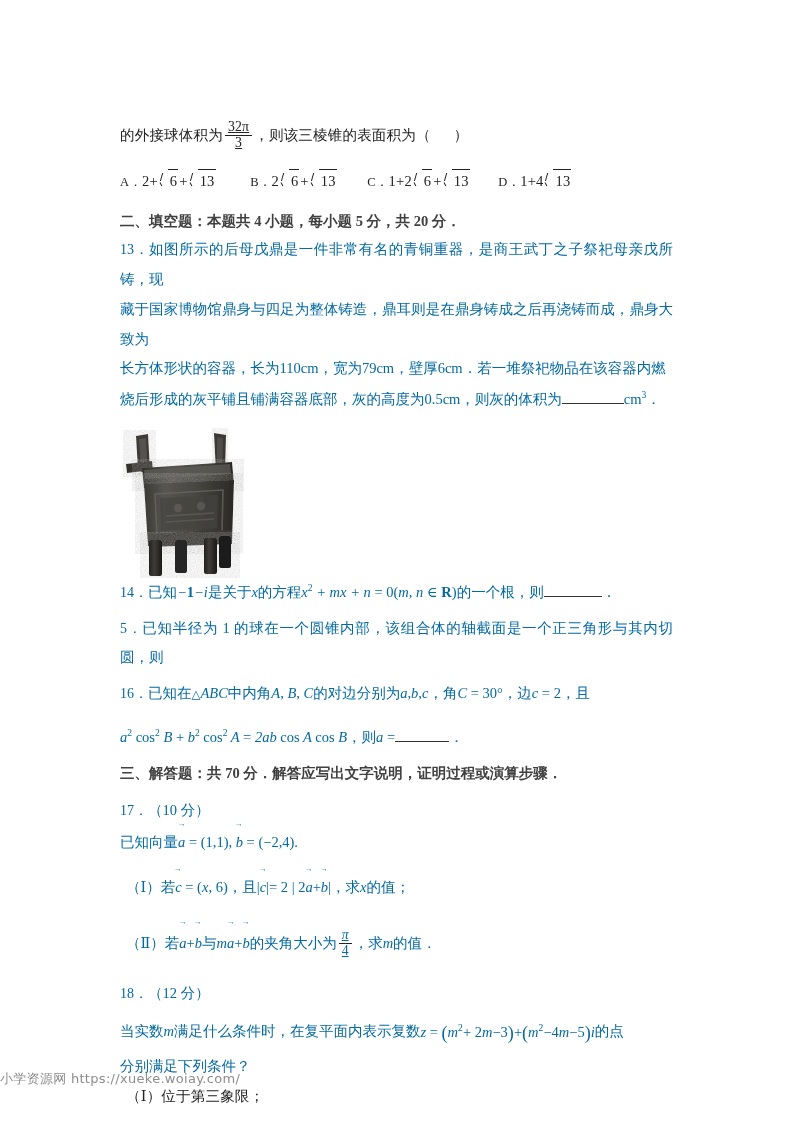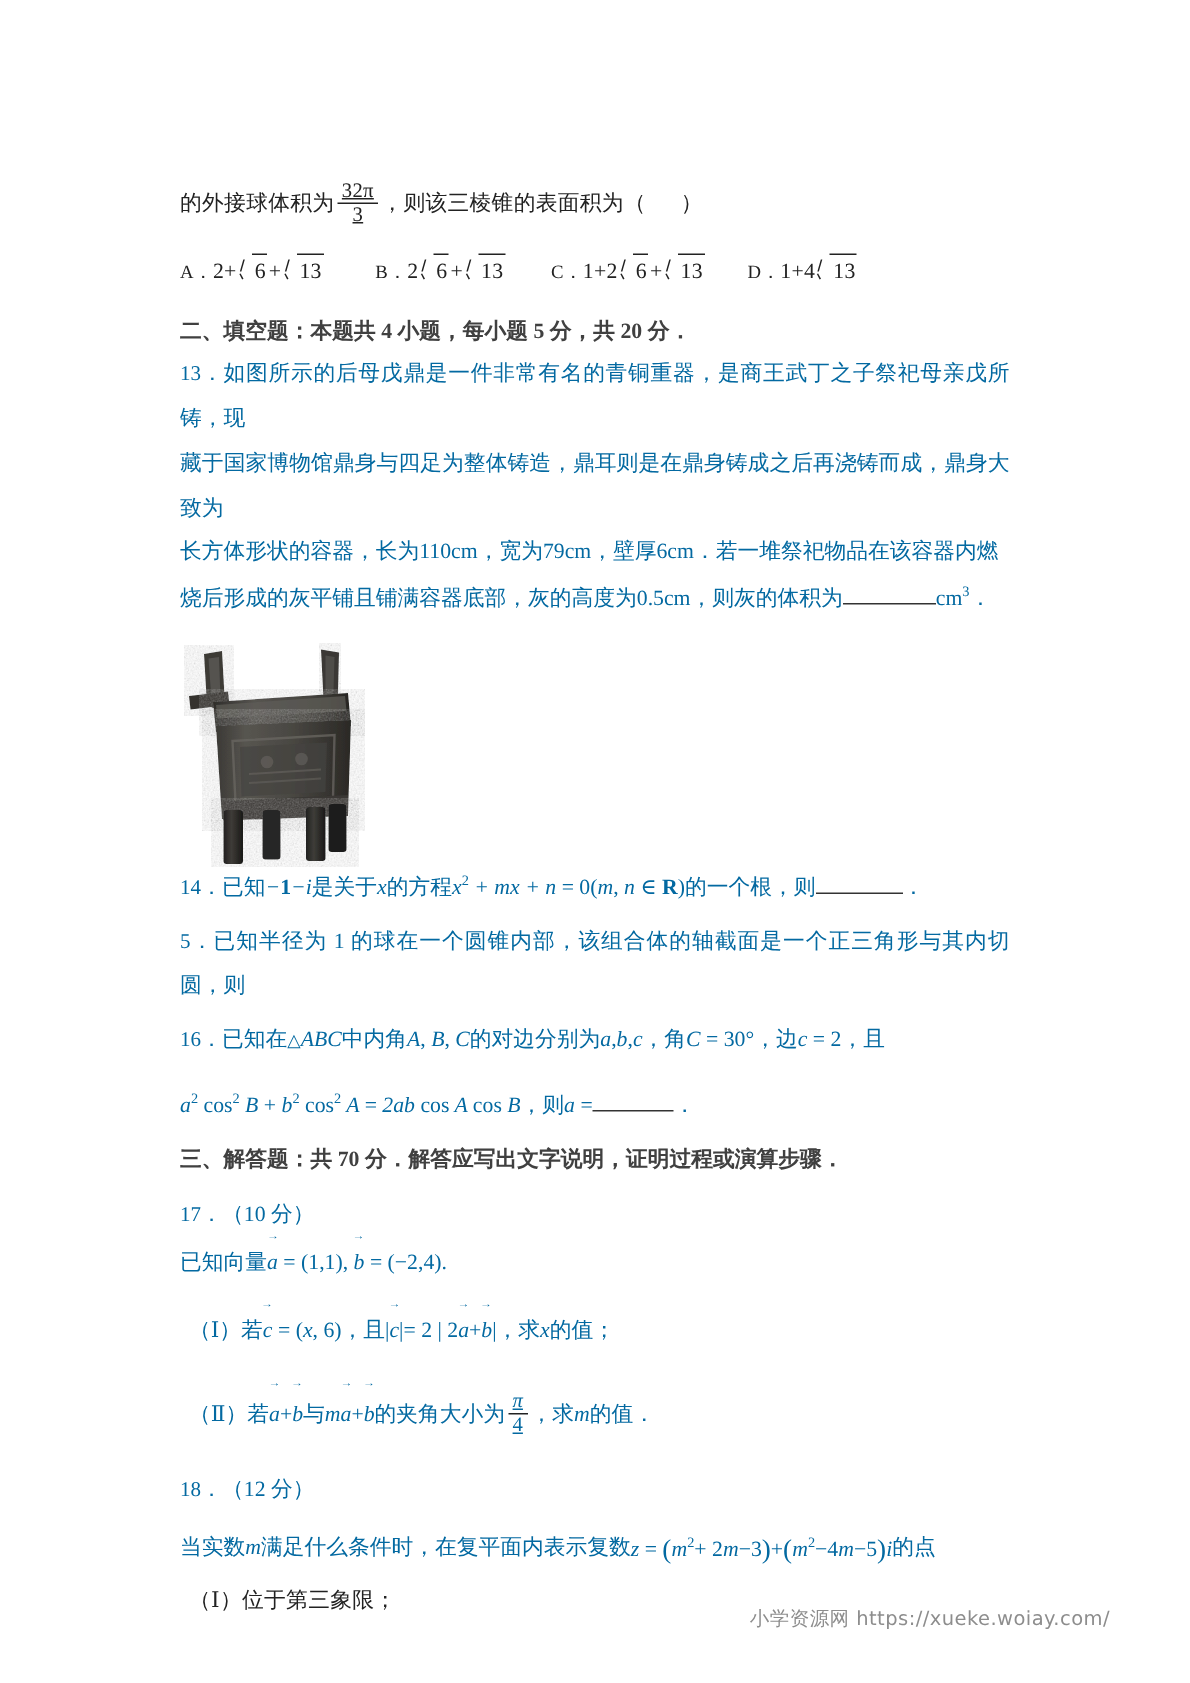--- a/index.html
+++ b/index.html
@@ -156,21 +156,21 @@
     width: 136px;
     height: 150px;
   }
 
   
   .footer {
     position: absolute;
     left: 0;
     top: 1070px;
     width: 740px;
-    text-align: right;
+    text-align: left;
     font-family: "DejaVu Sans", "Liberation Sans", sans-serif;
     font-size: 13px;
     color: #8d8d8d;
     letter-spacing: .3px;
   }
 </style>
 </head>
 <body>
 
 <div class="page">
@@ -311,20 +311,23 @@
     <div class="para mt22" style="padding-left:6px;line-height:2.4;">
       <span>（Ⅱ）</span><span>若</span><span class="math"><span class="vec">a</span><span class="up">+</span><span class="vec">b</span></span><span>与</span><span class="math"><i>m</i><span class="vec">a</span><span class="up">+</span><span class="vec">b</span></span><span>的夹角大小为</span><span class="frac"><span class="num math">π</span><span class="den math up">4</span></span><span>，求</span><span class="math">m</span><span>的值．</span>
     </div>
 
     <div class="para mt18">
       <span class="qnum">18．</span><span>（12 分）</span>
     </div>
     <div class="para mt6">
       <span>当实数</span><span class="math">m</span><span>满足什么条件时，在复平面内表示复数</span><span class="math"><i>z</i> <span class="up">=</span> <span class="up" style="font-size:1.25em;vertical-align:-.1em;">(</span><i>m</i><sup class="exn">2</sup><span class="up">+ 2</span><i>m</i><span class="up">−3</span><span class="up" style="font-size:1.25em;vertical-align:-.1em;">)</span><span class="up">+</span><span class="up" style="font-size:1.25em;vertical-align:-.1em;">(</span><i>m</i><sup class="exn">2</sup><span class="up">−4</span><i>m</i><span class="up">−5</span><span class="up" style="font-size:1.25em;vertical-align:-.1em;">)</span><i>i</i></span><span>的点</span>
     </div>
+    <div class="para">
+      <span>分别满足下列条件？</span>
+    </div>
     <div class="line mt2" style="padding-left:6px;line-height:1.85;">
       <span>（Ⅰ）</span><span>位于第三象限；</span>
     </div>
 
   </div>
 
   <div class="footer">小学资源网 https://xueke.woiay.com/</div>
 </div>
 
 </body></html>

